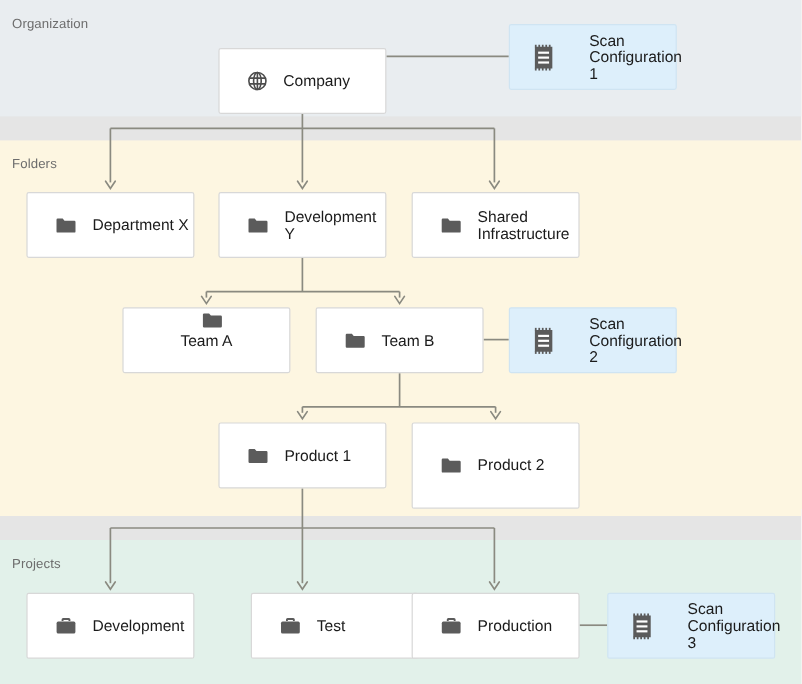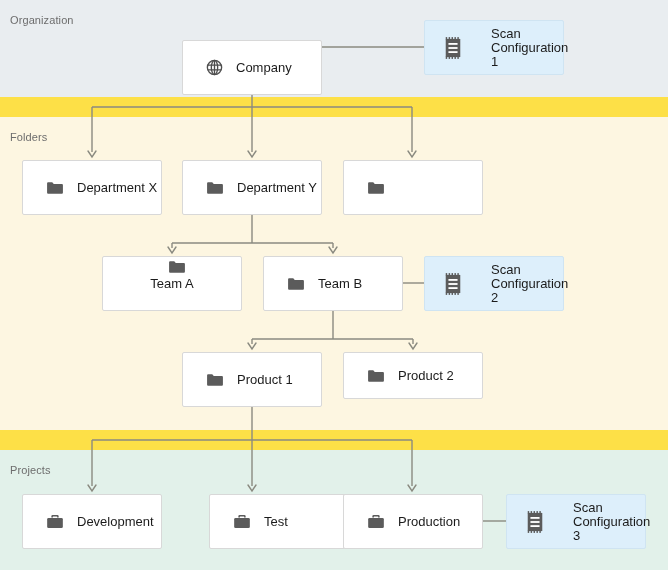--- a/index.html
+++ b/index.html
@@ -1,17 +1,17 @@
 <!DOCTYPE html>
 <html><head>
 <meta charset="utf-8">
 <style>
   html,body{margin:0;padding:0;background:#fff;}
   body{font-family:"Liberation Sans","DejaVu Sans",sans-serif;}
-  #canvas{position:relative;width:668px;height:570px;overflow:hidden;background:#fde047;}
+  #canvas{position:relative;width:668px;height:570px;overflow:hidden;background:#e5e5e5;}
 
   .band{position:absolute;left:0;width:668px;}
   .band-org{top:0;height:97px;background:#e9edf0;}
   .band-folders{top:117px;height:313px;background:#fdf6e1;}
   .band-projects{top:450px;height:120px;background:#e2f1ea;}
 
   .band-label{position:absolute;font-size:11px;color:#6d6d6d;letter-spacing:.1px;}
 
   svg.lines{position:absolute;left:0;top:0;width:668px;height:570px;overflow:visible;}
 
@@ -124,28 +124,30 @@
           </svg>
         </span>
         <span class="lbl">Department X</span>
       </div>
       <div class="node" style="left: 182px; top: 160px; width: 140px; height: 55px;">
         <span class="ico">
           <svg width="20" height="20" viewBox="0 0 24 24" fill="#5b5b5b">
             <path d="M2.5 6.2a1.2 1.2 0 0 1 1.2-1.2h5l1.8 2.1h9.8a1.2 1.2 0 0 1 1.2 1.2v9.5a1.2 1.2 0 0 1-1.2 1.2H3.7a1.2 1.2 0 0 1-1.2-1.2z"></path>
           </svg>
         </span>
-        <span class="lbl">Department Y</span>
+        <span class="lbl">Development Y</span>
       </div>
       <div class="node" style="left: 343px; top: 160px; width: 140px; height: 55px;">
         <span class="ico">
           <svg width="20" height="20" viewBox="0 0 24 24" fill="#5b5b5b">
             <path d="M2.5 6.2a1.2 1.2 0 0 1 1.2-1.2h5l1.8 2.1h9.8a1.2 1.2 0 0 1 1.2 1.2v9.5a1.2 1.2 0 0 1-1.2 1.2H3.7a1.2 1.2 0 0 1-1.2-1.2z"></path>
           </svg>
         </span>
+        <span class="lbl">Shared
+Infrastructure</span>
       </div>
       <div class="node" style="left: 102px; top: 256px; width: 140px; height: 55px; flex-direction: column;">
         <span class="ico">
           <svg width="20" height="20" viewBox="0 0 24 24" fill="#5b5b5b">
             <path d="M2.5 6.2a1.2 1.2 0 0 1 1.2-1.2h5l1.8 2.1h9.8a1.2 1.2 0 0 1 1.2 1.2v9.5a1.2 1.2 0 0 1-1.2 1.2H3.7a1.2 1.2 0 0 1-1.2-1.2z"></path>
           </svg>
         </span>
         <span class="lbl">Team A</span>
       </div>
       <div class="node" style="left: 263px; top: 256px; width: 140px; height: 55px; text-align: right;">
@@ -183,21 +185,21 @@
 Configuration 2</span>
       </div>
       <div class="node" style="left: 182px; top: 352px; width: 140px; height: 55px;">
         <span class="ico">
           <svg width="20" height="20" viewBox="0 0 24 24" fill="#5b5b5b">
             <path d="M2.5 6.2a1.2 1.2 0 0 1 1.2-1.2h5l1.8 2.1h9.8a1.2 1.2 0 0 1 1.2 1.2v9.5a1.2 1.2 0 0 1-1.2 1.2H3.7a1.2 1.2 0 0 1-1.2-1.2z"></path>
           </svg>
         </span>
         <span class="lbl">Product 1</span>
       </div>
-      <div class="node" style="left: 343px; top: 352px; width: 140px; height: 47px;">
+      <div class="node" style="left: 343px; top: 352px; width: 140px; height: 72px;">
         <span class="ico">
           <svg width="20" height="20" viewBox="0 0 24 24" fill="#5b5b5b">
             <path d="M2.5 6.2a1.2 1.2 0 0 1 1.2-1.2h5l1.8 2.1h9.8a1.2 1.2 0 0 1 1.2 1.2v9.5a1.2 1.2 0 0 1-1.2 1.2H3.7a1.2 1.2 0 0 1-1.2-1.2z"></path>
           </svg>
         </span>
         <span class="lbl">Product 2</span>
       </div>
       <div class="node" style="left: 22px; top: 494px; width: 140px; height: 55px;">
         <span class="ico">
           <svg width="20" height="20" viewBox="0 0 24 24" fill="#5b5b5b">

